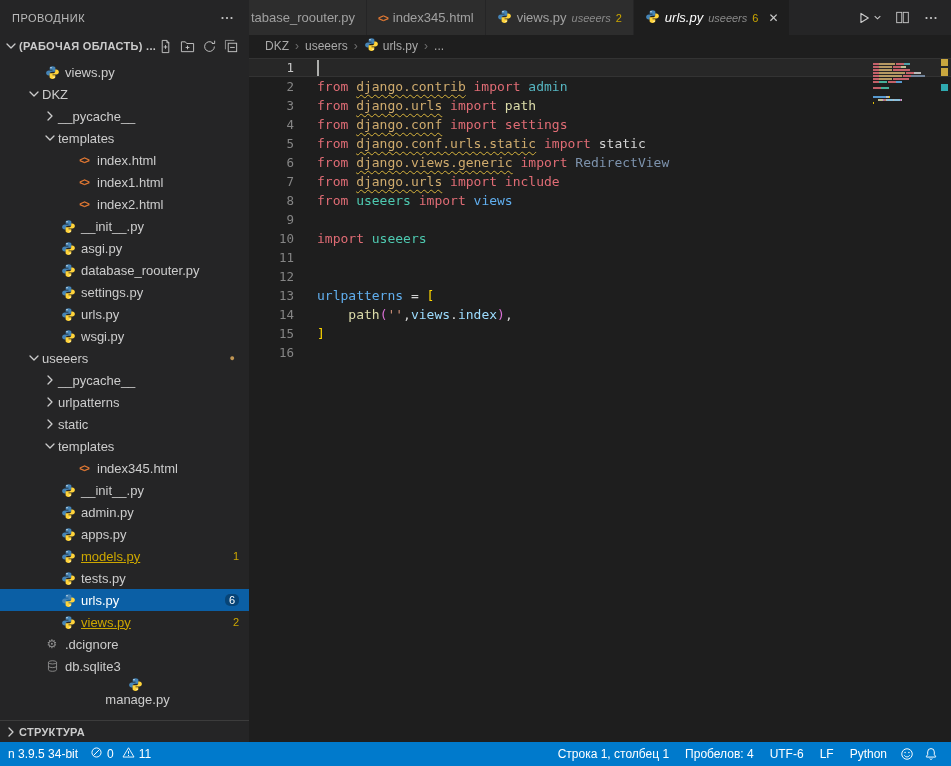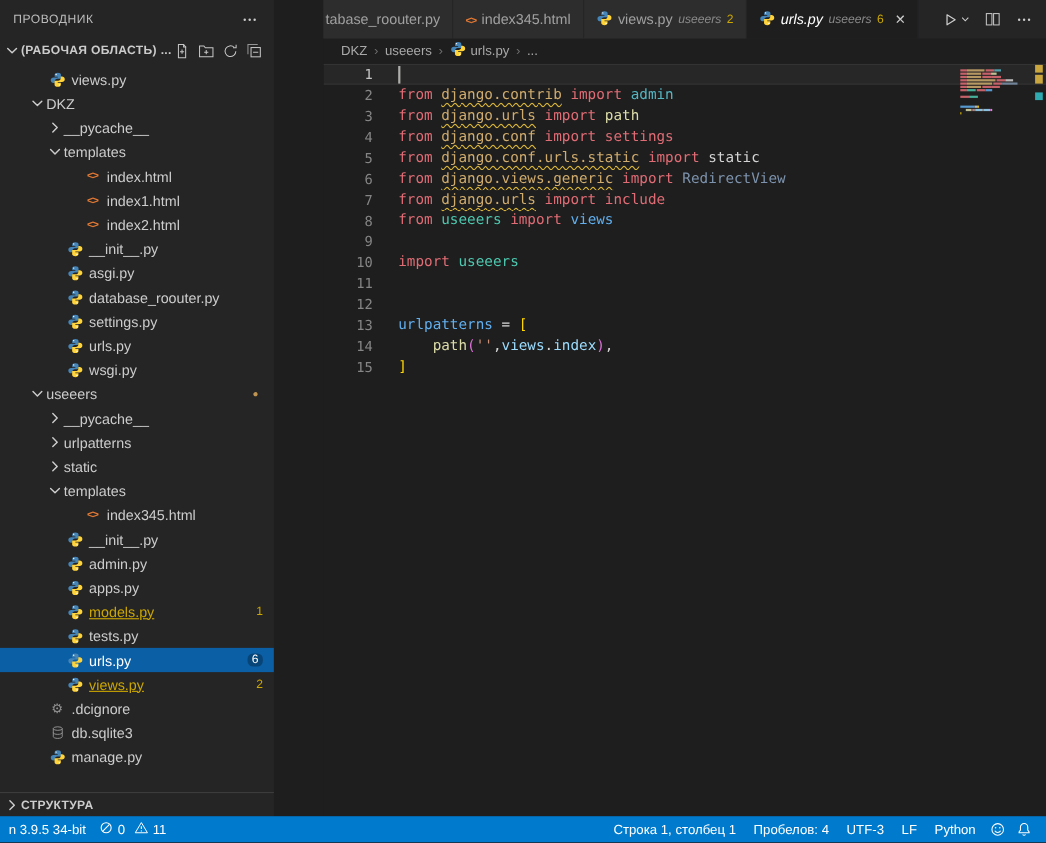--- a/index.html
+++ b/index.html
@@ -7,21 +7,21 @@
   body {
     background: #1e1e1e;
     font-family: "Liberation Sans", sans-serif;
     font-size: 13px;
     color: #cccccc;
     --sel: #0b5fa5;
     --warn: #cca700;
     --status-bg: #007acc;
   }
   .app { display: flex; flex-direction: column; height: 100%; }
-  .main { flex: 1; display: flex; min-height: 0; gap: 45px; }
+  .main { flex: 1; display: flex; min-height: 0; }
 
   
   .sidebar { width: 249px; flex: none; background: #252526; display: flex; flex-direction: column; min-height: 0; }
   .side-title { height: 35px; flex: none; display: flex; align-items: center; padding: 0 14px 0 12px; font-size: 11px; color: #bbbbbb; letter-spacing: .5px; }
   .side-title .more { margin-left: auto; cursor: pointer; display: flex; align-items: center; }
   .ws-head { height: 22px; flex: none; display: flex; align-items: center; padding-left: 3px; cursor: pointer; }
   .ws-label { font-size: 11px; font-weight: 700; color: #cccccc; letter-spacing: .3px; white-space: nowrap; overflow: hidden; text-align: center; }
   .ws-actions { margin-left: auto; display: flex; gap: 3px; padding-right: 8px; }
   .ws-actions span { width: 19px; height: 19px; display: flex; align-items: center; justify-content: center; cursor: pointer; }
   .tree { flex: 1; min-height: 0; overflow: hidden; padding-top: 4px; }
@@ -410,21 +410,21 @@
             <span class="chevsp"></span>
             <span class="ficon">
               <svg width="13" height="14" viewBox="0 0 16 16">
                 <ellipse cx="8" cy="3.5" rx="5" ry="2" fill="none" stroke="#9a9a9a"></ellipse>
                 <path d="M3 3.5v9c0 1.1 2.2 2 5 2s5-.9 5-2v-9" fill="none" stroke="#9a9a9a"></path>
                 <path d="M3 8c0 1.1 2.2 2 5 2s5-.9 5-2" fill="none" stroke="#9a9a9a"></path>
               </svg>
             </span>
             <span class="tlabel">db.sqlite3</span>
           </div>
-          <div class="trow" style="padding-left: 26px;">
+          <div class="trow" style="padding-left: 26px; flex-direction: column;">
             <span class="chevsp"></span>
             <span class="ficon">
               <svg width="15" height="15" viewBox="0 0 16 16">
                 <path fill="#4584b6" d="M7.9 1.2c-1.9 0-2.9.8-2.9 2v1.9h3v.7H3.9c-1.5 0-2.7 1-2.7 2.7 0 1.6 1.2 2.6 2.7 2.6h1.2V9.4c0-1.4 1.1-2.3 2.5-2.3h3.5V3.2c0-1.2-1.1-2-3.2-2z"></path>
                 <path fill="#ffd43b" d="M8.1 14.8c1.9 0 2.9-.8 2.9-2v-1.9H8v-.7h4.1c1.5 0 2.7-1 2.7-2.7 0-1.6-1.2-2.6-2.7-2.6h-1.2v1.7c0 1.4-1.1 2.3-2.5 2.3H4.9v3.9c0 1.2 1.1 2 3.2 2z"></path>
                 <circle fill="#fff" cx="6.4" cy="2.9" r=".65"></circle>
                 <circle fill="#fff" cx="9.6" cy="13.1" r=".65"></circle>
               </svg>
             </span>
             <span class="tlabel">manage.py</span>
@@ -531,20 +531,21 @@
             <div class="cline"><span class="ln">6</span><span class="lc"><span style="color: rgb(224, 108, 117);">from </span><span class="wavy" style="color: rgb(208, 172, 110); text-decoration-color: rgb(216, 180, 60);">django.views.generic</span><span style="color: rgb(212, 212, 212);"> </span><span style="color: rgb(224, 108, 117);">import </span><span style="color: rgb(125, 147, 173);">RedirectView</span></span></div>
             <div class="cline"><span class="ln">7</span><span class="lc"><span style="color: rgb(224, 108, 117);">from </span><span class="wavy" style="color: rgb(208, 172, 110); text-decoration-color: rgb(216, 180, 60);">django.urls</span><span style="color: rgb(212, 212, 212);"> </span><span style="color: rgb(224, 108, 117);">import </span><span style="color: rgb(224, 108, 117);">include</span></span></div>
             <div class="cline"><span class="ln">8</span><span class="lc"><span style="color: rgb(224, 108, 117);">from </span><span style="color: rgb(78, 201, 176);">useeers</span><span style="color: rgb(212, 212, 212);"> </span><span style="color: rgb(224, 108, 117);">import </span><span style="color: rgb(97, 175, 239);">views</span></span></div>
             <div class="cline"><span class="ln">9</span><span class="lc">&nbsp;</span></div>
             <div class="cline"><span class="ln">10</span><span class="lc"><span style="color: rgb(224, 108, 117);">import </span><span style="color: rgb(78, 201, 176);">useeers</span></span></div>
             <div class="cline"><span class="ln">11</span><span class="lc">&nbsp;</span></div>
             <div class="cline"><span class="ln">12</span><span class="lc">&nbsp;</span></div>
             <div class="cline"><span class="ln">13</span><span class="lc"><span style="color: rgb(97, 175, 239);">urlpatterns</span><span style="color: rgb(212, 212, 212);"> = </span><span style="color: rgb(255, 215, 0);">[</span></span></div>
             <div class="cline"><span class="ln">14</span><span class="lc"><span style="color: rgb(212, 212, 212);">    </span><span style="color: rgb(220, 220, 170);">path</span><span style="color: rgb(218, 112, 214);">(</span><span style="color: rgb(206, 145, 120);">''</span><span style="color: rgb(212, 212, 212);">,</span><span style="color: rgb(156, 220, 254);">views</span><span style="color: rgb(212, 212, 212);">.</span><span style="color: rgb(156, 220, 254);">index</span><span style="color: rgb(218, 112, 214);">)</span><span style="color: rgb(212, 212, 212);">,</span></span></div>
             <div class="cline"><span class="ln">15</span><span class="lc"><span style="color: rgb(255, 215, 0);">]</span></span></div>
+            <div class="cline"><span class="ln">16</span><span class="lc">&nbsp;</span></div>
           </div>
         <div class="cursor"></div>
         <div class="minimap" id="minimap">
             <div class="mrow"></div>
             <div class="mrow"><span style="width: 6px; background: rgb(224, 108, 117);"></span><span style="width: 16px; background: rgb(208, 172, 110);"></span><span style="width: 1px; background: transparent;"></span><span style="width: 8px; background: rgb(224, 108, 117);"></span><span style="width: 6px; background: rgb(86, 182, 194);"></span></div>
             <div class="mrow"><span style="width: 6px; background: rgb(224, 108, 117);"></span><span style="width: 13px; background: rgb(208, 172, 110);"></span><span style="width: 1px; background: transparent;"></span><span style="width: 8px; background: rgb(224, 108, 117);"></span><span style="width: 5px; background: rgb(220, 220, 170);"></span></div>
             <div class="mrow"><span style="width: 6px; background: rgb(224, 108, 117);"></span><span style="width: 13px; background: rgb(208, 172, 110);"></span><span style="width: 1px; background: transparent;"></span><span style="width: 8px; background: rgb(224, 108, 117);"></span><span style="width: 9px; background: rgb(224, 108, 117);"></span></div>
             <div class="mrow"><span style="width: 6px; background: rgb(224, 108, 117);"></span><span style="width: 26px; background: rgb(208, 172, 110);"></span><span style="width: 1px; background: transparent;"></span><span style="width: 8px; background: rgb(224, 108, 117);"></span><span style="width: 7px; background: rgb(212, 212, 212);"></span></div>
             <div class="mrow"><span style="width: 6px; background: rgb(224, 108, 117);"></span><span style="width: 23px; background: rgb(208, 172, 110);"></span><span style="width: 1px; background: transparent;"></span><span style="width: 8px; background: rgb(224, 108, 117);"></span><span style="width: 14px; background: rgb(125, 147, 173);"></span></div>
             <div class="mrow"><span style="width: 6px; background: rgb(224, 108, 117);"></span><span style="width: 13px; background: rgb(208, 172, 110);"></span><span style="width: 1px; background: transparent;"></span><span style="width: 8px; background: rgb(224, 108, 117);"></span><span style="width: 8px; background: rgb(224, 108, 117);"></span></div>
@@ -581,21 +582,21 @@
               <path d="M8 2.2L14.8 13.6H1.2z" fill="none" stroke="#ffffff" stroke-width="1.1" stroke-linejoin="round"></path>
               <path d="M8 6.3v3.2" stroke="#ffffff" stroke-width="1.2"></path>
               <circle cx="8" cy="11.6" r=".7" fill="#ffffff"></circle>
             </svg></span>
           <span>11</span>
         </span>
       </div>
     <div class="sb-right" id="sb-right">
         <span class="sb-item">Строка 1, столбец 1</span>
         <span class="sb-item">Пробелов: 4</span>
-        <span class="sb-item">UTF-3</span>
+        <span class="sb-item">UTF-6</span>
         <span class="sb-item">LF</span>
         <span class="sb-item">Python</span>
         <span class="sb-icon">
           <svg width="14" height="14" viewBox="0 0 16 16">
             <circle cx="8" cy="8" r="6" fill="none" stroke="#ffffff" stroke-width="1.1"></circle>
             <circle cx="5.8" cy="6.3" r=".8" fill="#ffffff"></circle>
             <circle cx="10.2" cy="6.3" r=".8" fill="#ffffff"></circle>
             <path d="M5 9.5c.7 1.2 1.7 1.8 3 1.8s2.3-.6 3-1.8" fill="none" stroke="#ffffff" stroke-width="1.1"></path>
           </svg>
         </span>

